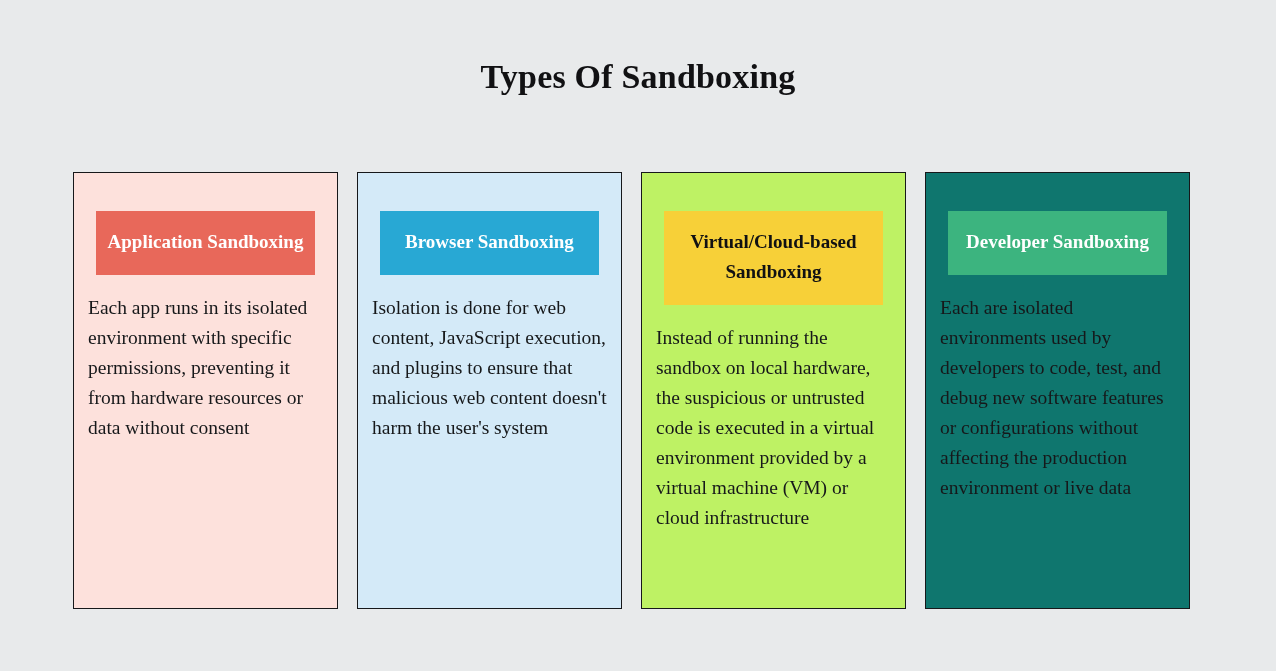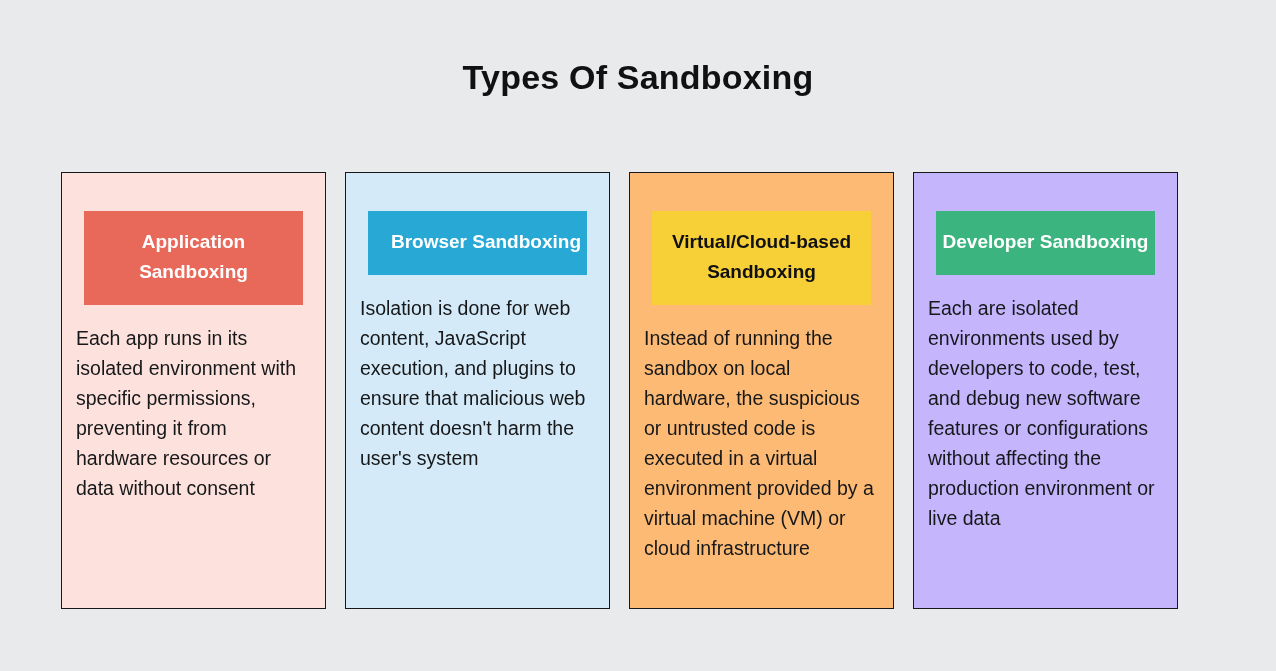--- a/index.html
+++ b/index.html
@@ -11,37 +11,38 @@
     height: 671px;
     background: #e8eaeb;
     font-family: "Liberation Sans", sans-serif;
     overflow: hidden;
   }
   .page {
     position: relative;
     width: 1224px;
     height: 671px;
     box-sizing: border-box;
+    font-family: Liberation Serif, serif;
   }
   .page-title {
     position: absolute;
     top: 57px;
     left: 0;
     width: 1276px;
     text-align: center;
     font-size: 34px;
     font-weight: bold;
     color: #111113;
     letter-spacing: 0.2px;
     line-height: 1.2;
   }
   .cards {
     position: absolute;
     top: 172px;
-    left: 61px;
+    left: 73px;
     width: 1117px;
     display: flex;
     flex-direction: row;
     align-items: flex-start;
     gap: 19px;
   }
   .card {
     width: 265px;
     box-sizing: border-box;
     border: 1px solid #16181a;
@@ -62,24 +63,24 @@
     margin: 18px 14px 0 14px;
     text-align: left;
     font-size: 19.5px;
     line-height: 1.54;
     color: #16181a;
   }
   
   .card-1 { background: #fde1dc; }
   .card-1 .card-header { background: #e8685a; color: #ffffff; }
   .card-2 { background: #d4eaf8; }
-  .card-2 .card-header { background: #28a8d4; color: #ffffff; text-align: right; }
-  .card-3 { background: #fdba74; }
+  .card-2 .card-header { background: #28a8d4; color: #ffffff; }
+  .card-3 { background: #bef264; }
   .card-3 .card-header { background: #f7d038; color: #111113; }
-  .card-4 { background: #c4b5fd; }
+  .card-4 { background: #0f766e; }
   .card-4 .card-header { background: #3cb47f; color: #ffffff; }
 </style>
 </head>
 <body>
 
 <div class="page">
 
   <div class="page-title">Types Of Sandboxing</div>
 
   <div class="cards">

